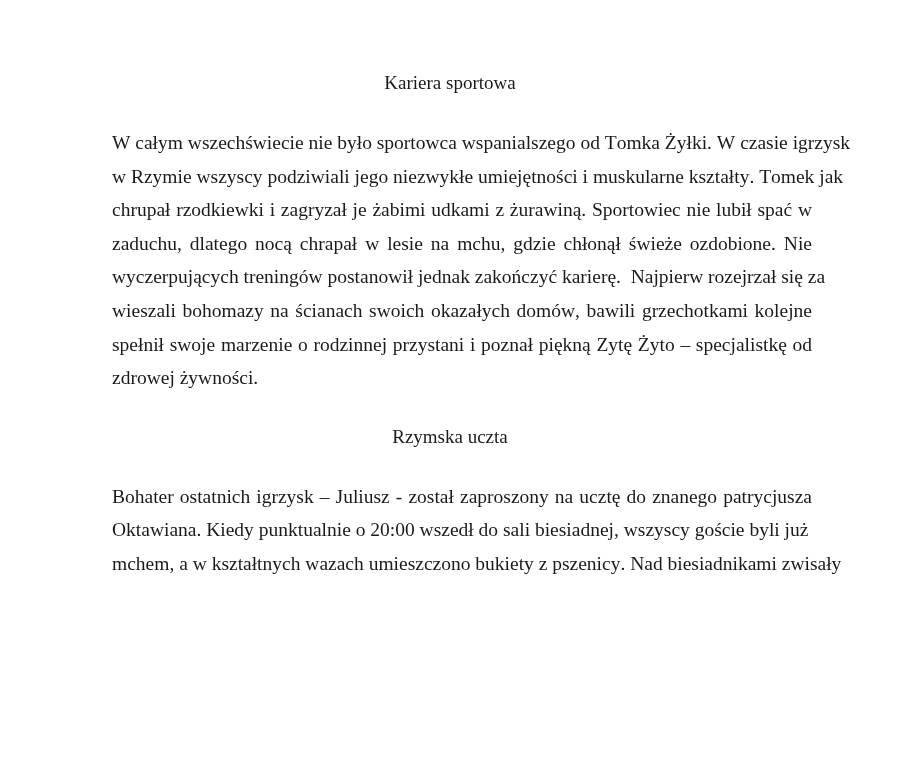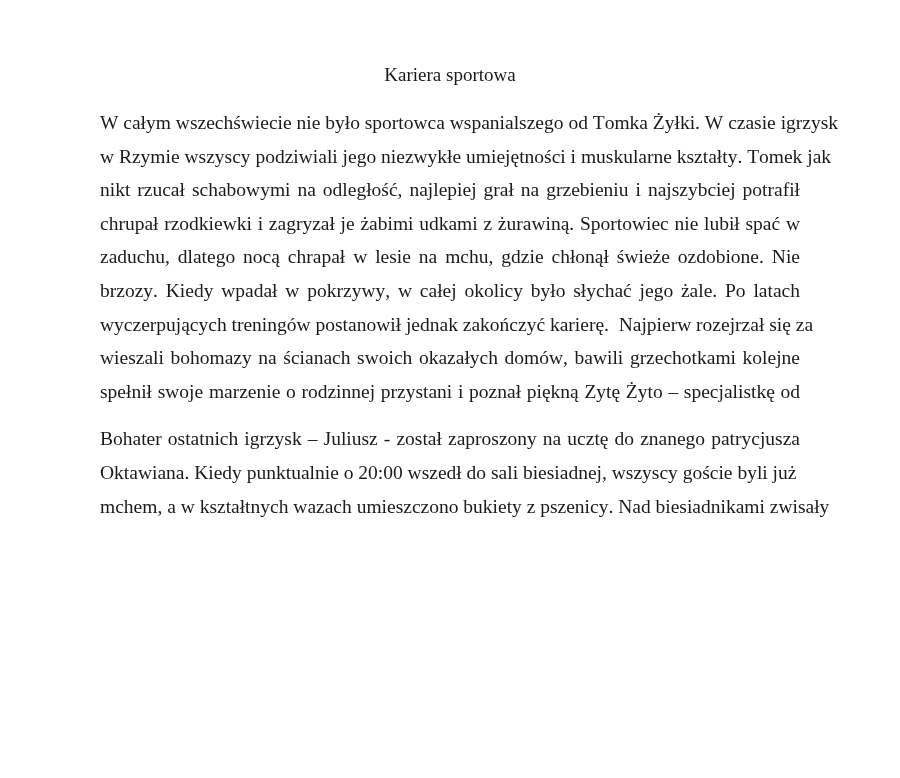--- a/index.html
+++ b/index.html
@@ -26,28 +26,28 @@
   }
   .doc-body {
     width: 700px;
     margin: 0 auto;
   }
   .heading {
     text-align: center;
     font-size: 19px;
     line-height: 34px;
     font-weight: normal;
-    margin: 0;
+    margin: 8px;
     color: #1a1a1a;
     white-space: pre;
   }
   .heading-1 { padding-top: 58px; }
   .heading-2 { padding-top: 13px; }
   .para {
-    margin: 0;
+    margin: 12px;
     font-size: 19.5px;
     line-height: 33.6px;
     color: #1a1a1a;
   }
   .para-1 { padding-top: 14px; }
   .para-2 { padding-top: 14px; }
   
   .line {
     display: block;
     width: 700px;
@@ -65,29 +65,29 @@
 <body>
 
 <div class="page">
   <div class="doc-body">
 
     <h2 class="heading heading-1">Kariera sportowa</h2>
 
     <p class="para para-1">
       <span class="line">W całym wszechświecie nie było sportowca wspanialszego od Tomka Żyłki. W czasie igrzysk</span>
       <span class="line">w Rzymie wszyscy podziwiali jego niezwykłe umiejętności i muskularne kształty. Tomek jak</span>
-      <span class="line">nikt rzucał schabowymi na odległość, najlepiej grał na grzebieniu i najszybciej potrafił</span>
       <span class="line">chrupał rzodkiewki i zagryzał je żabimi udkami z żurawiną. Sportowiec nie lubił spać w</span>
       <span class="line">zaduchu, dlatego nocą chrapał w lesie na mchu, gdzie chłonął świeże ozdobione. Nie</span>
-      <span class="line">brzozy. Kiedy wpadał w pokrzywy, w całej okolicy było słychać jego żale. Po latach</span>
       <span class="line">wyczerpujących treningów postanowił jednak zakończyć karierę.  Najpierw rozejrzał się za</span>
       <span class="line">wieszali bohomazy na ścianach swoich okazałych domów, bawili grzechotkami kolejne</span>
       <span class="line">spełnił swoje marzenie o rodzinnej przystani i poznał piękną Zytę Żyto – specjalistkę od</span>
+      <span class="line flush">zdrowej żywności.</span>
     </p>
 
+    <h2 class="heading heading-2">Rzymska uczta</h2>
 
     <p class="para para-2">
       <span class="line">Bohater ostatnich igrzysk – Juliusz - został zaproszony na ucztę do znanego patrycjusza</span>
       <span class="line flush">Oktawiana. Kiedy punktualnie o 20:00 wszedł do sali biesiadnej, wszyscy goście byli już</span>
       <span class="line">mchem, a w kształtnych wazach umieszczono bukiety z pszenicy. Nad biesiadnikami zwisały</span>
 
     </p>
 
   </div>
 </div>

